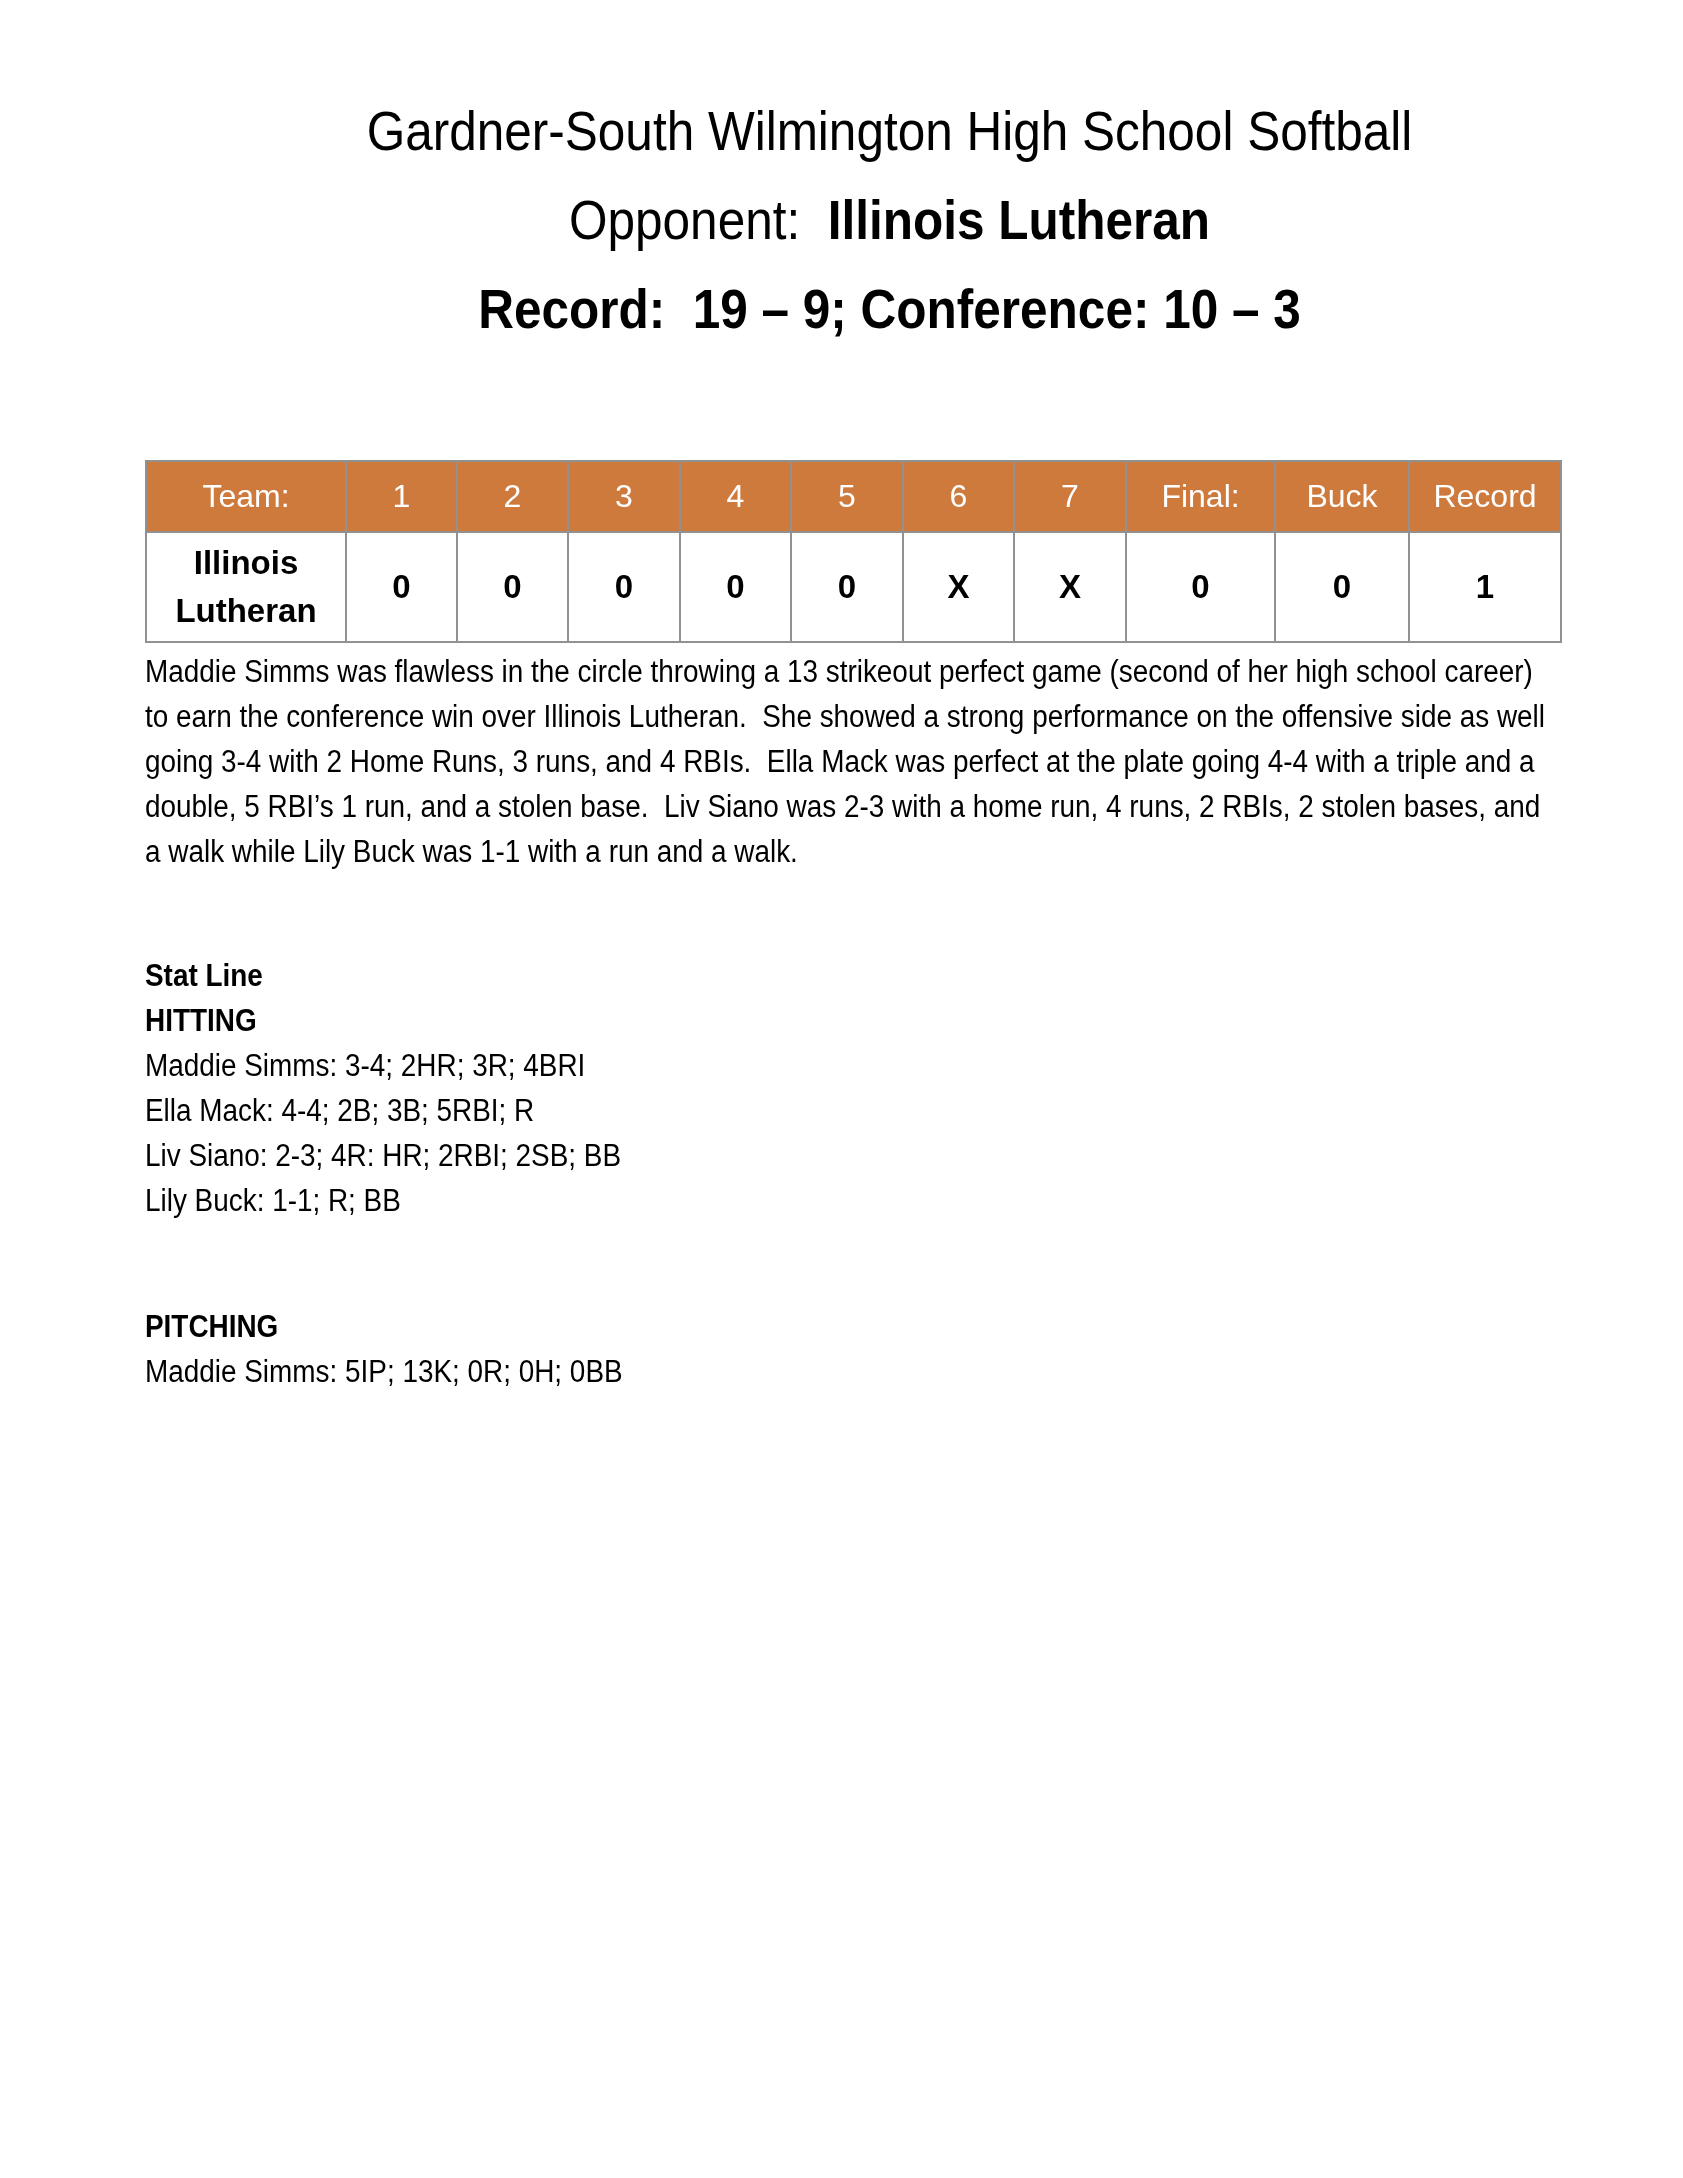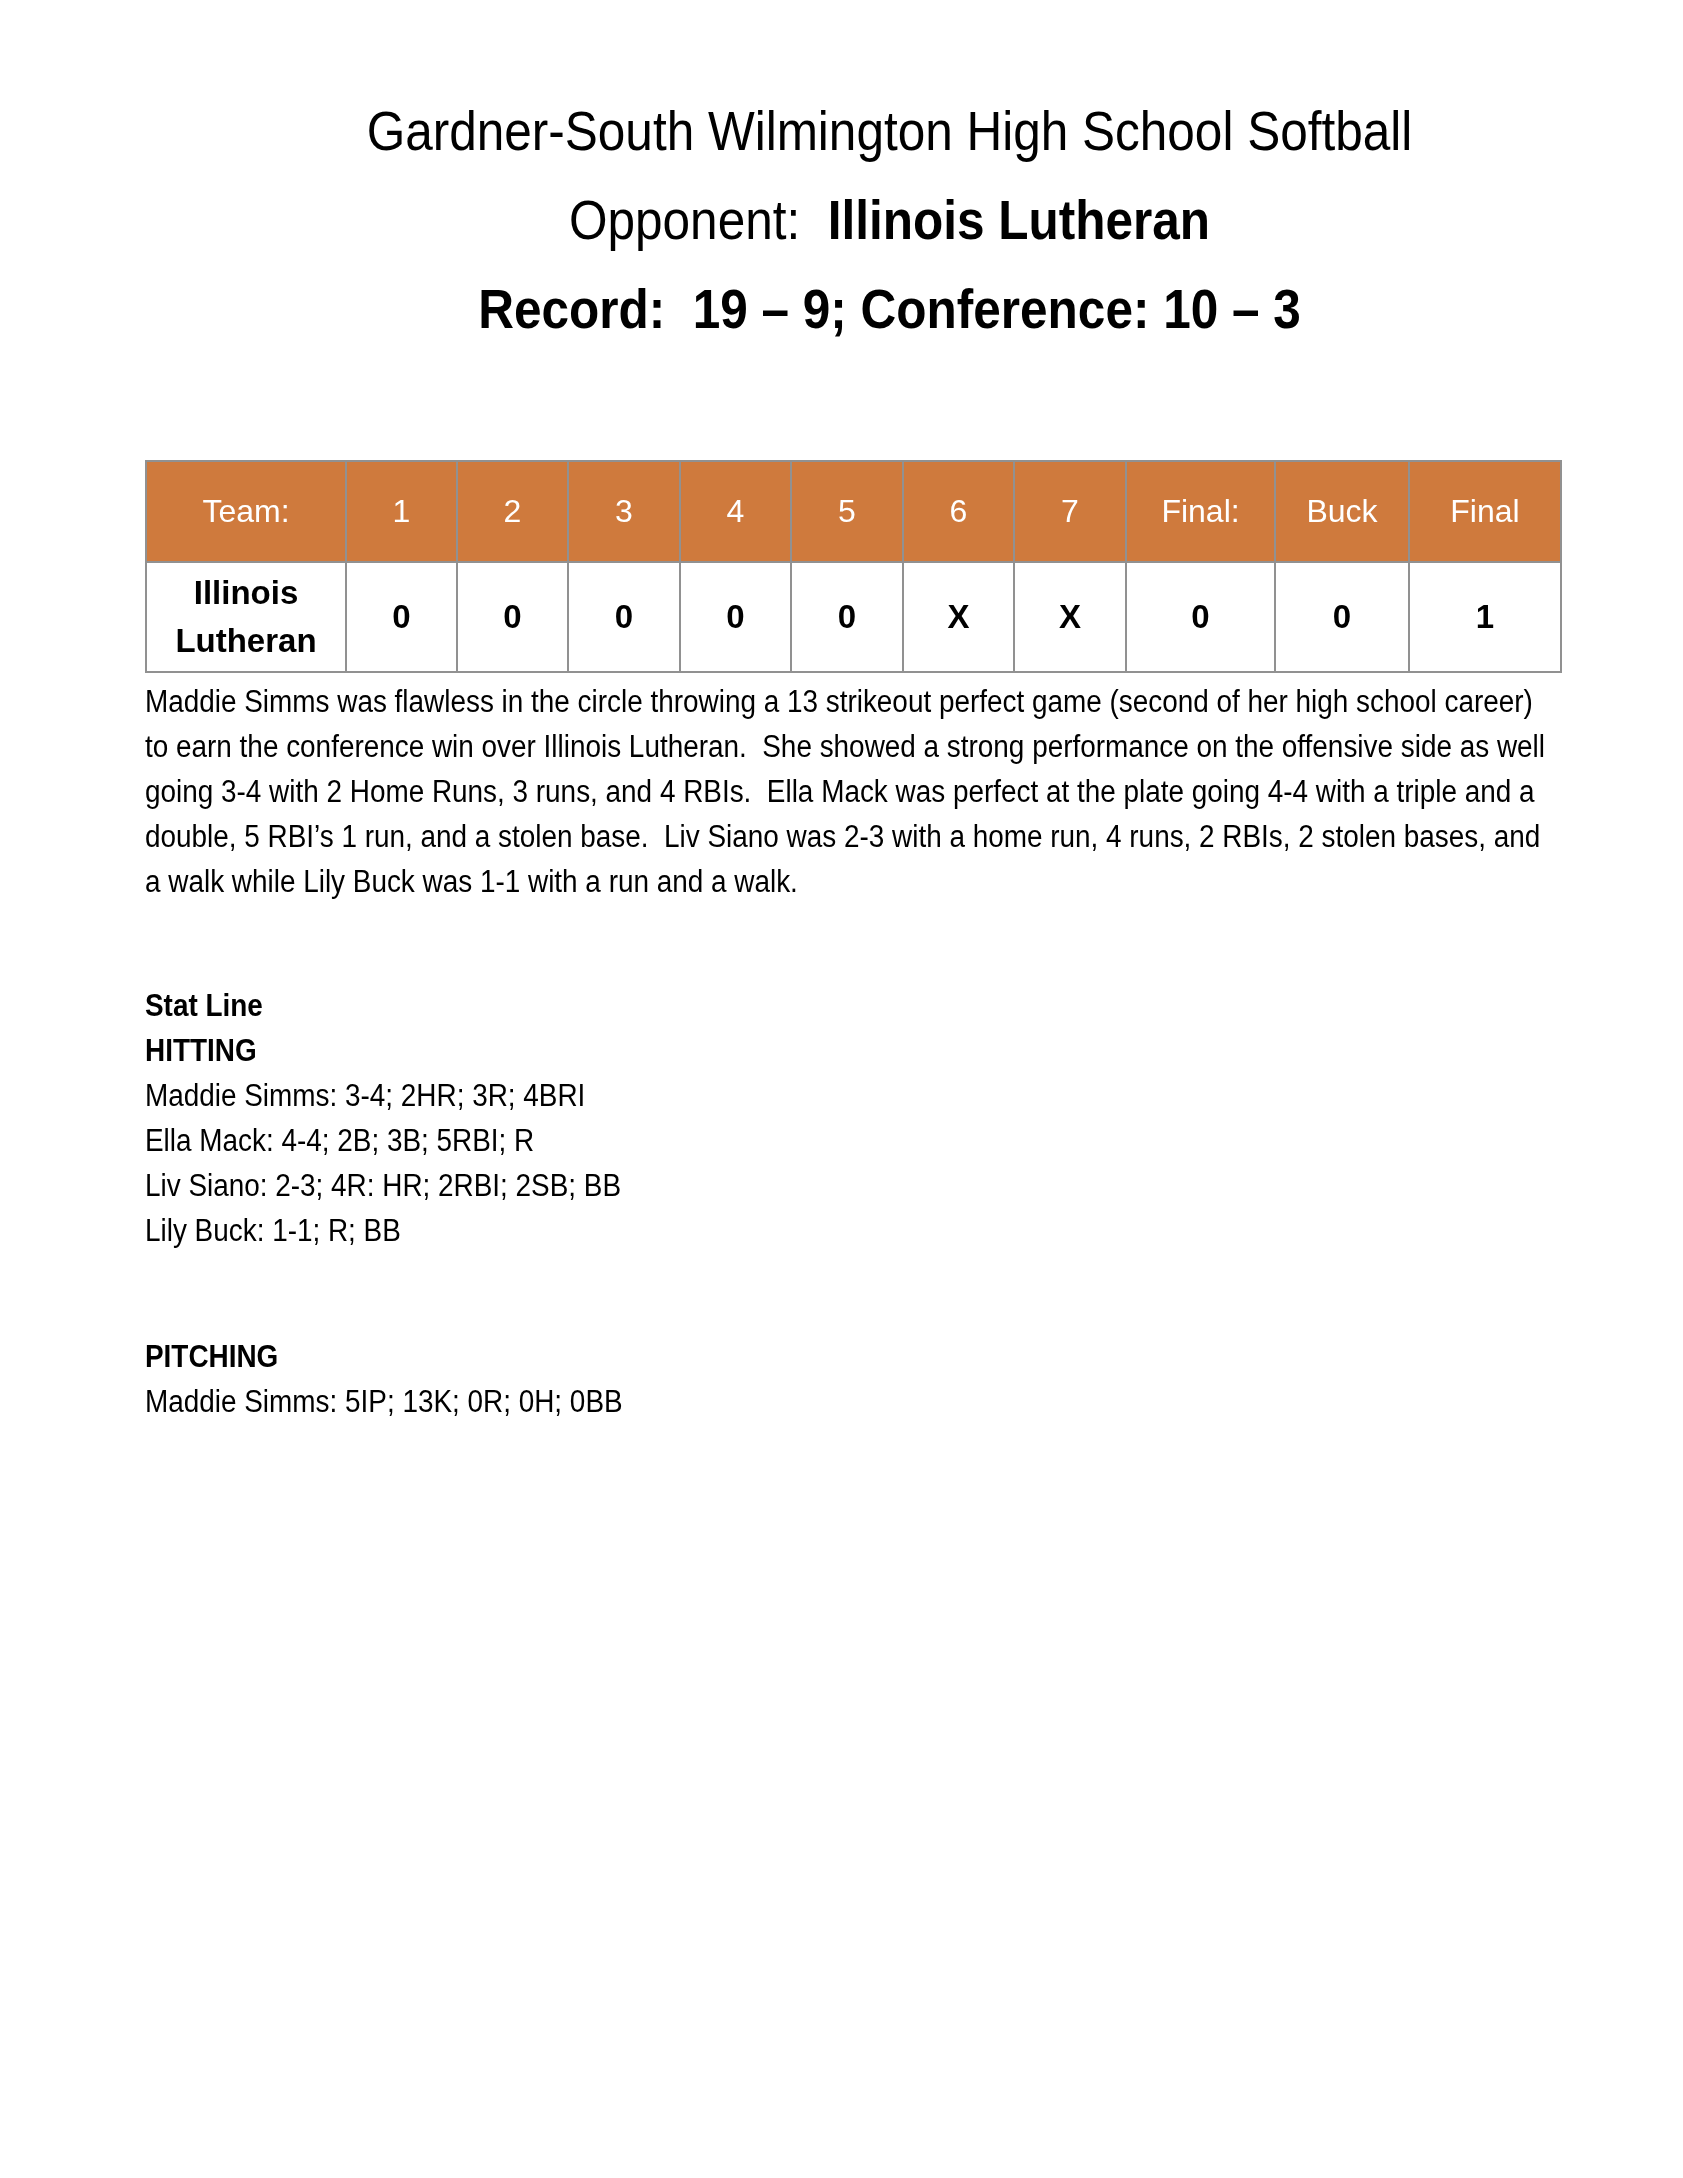--- a/index.html
+++ b/index.html
@@ -37,21 +37,21 @@
     width: 1415px;
     margin-top: 106px;
   }
   .box-score th, .box-score td {
     border: 2px solid #919191;
     text-align: center;
     vertical-align: middle;
     padding: 0;
     overflow: hidden;
   }
-  .box-score thead tr { height: 101px; padding-left: 44px; }
+  .box-score thead tr { height: 71px; padding-left: 44px; }
   .box-score th {
     background: #CF7A3D;
     color: #ffffff;
     font-weight: normal;
     font-size: 32px;
   }
   .box-score td {
     background: #ffffff;
     font-size: 33px;
     font-weight: bold;
@@ -110,21 +110,21 @@
         <th style="background: rgb(207, 122, 61); color: rgb(255, 255, 255); border-color: rgb(145, 145, 145);">Team:</th>
         <th style="background: rgb(207, 122, 61); color: rgb(255, 255, 255); border-color: rgb(145, 145, 145);">1</th>
         <th style="background: rgb(207, 122, 61); color: rgb(255, 255, 255); border-color: rgb(145, 145, 145);">2</th>
         <th style="background: rgb(207, 122, 61); color: rgb(255, 255, 255); border-color: rgb(145, 145, 145);">3</th>
         <th style="background: rgb(207, 122, 61); color: rgb(255, 255, 255); border-color: rgb(145, 145, 145);">4</th>
         <th style="background: rgb(207, 122, 61); color: rgb(255, 255, 255); border-color: rgb(145, 145, 145);">5</th>
         <th style="background: rgb(207, 122, 61); color: rgb(255, 255, 255); border-color: rgb(145, 145, 145);">6</th>
         <th style="background: rgb(207, 122, 61); color: rgb(255, 255, 255); border-color: rgb(145, 145, 145);">7</th>
         <th style="background: rgb(207, 122, 61); color: rgb(255, 255, 255); border-color: rgb(145, 145, 145);">Final:</th>
         <th style="background: rgb(207, 122, 61); color: rgb(255, 255, 255); border-color: rgb(145, 145, 145);">Buck</th>
-        <th style="background: rgb(207, 122, 61); color: rgb(255, 255, 255); border-color: rgb(145, 145, 145);">Final</th>
+        <th style="background: rgb(207, 122, 61); color: rgb(255, 255, 255); border-color: rgb(145, 145, 145);">Record</th>
       </tr>
     </thead>
     <tbody>
       <tr class="row-visitor">
         <td class="team-cell" style="border-color: rgb(145, 145, 145);">Illinois Lutheran</td>
         <td style="border-color: rgb(145, 145, 145);">0</td>
         <td style="border-color: rgb(145, 145, 145);">0</td>
         <td style="border-color: rgb(145, 145, 145);">0</td>
         <td style="border-color: rgb(145, 145, 145);">0</td>
         <td style="border-color: rgb(145, 145, 145);">0</td>

